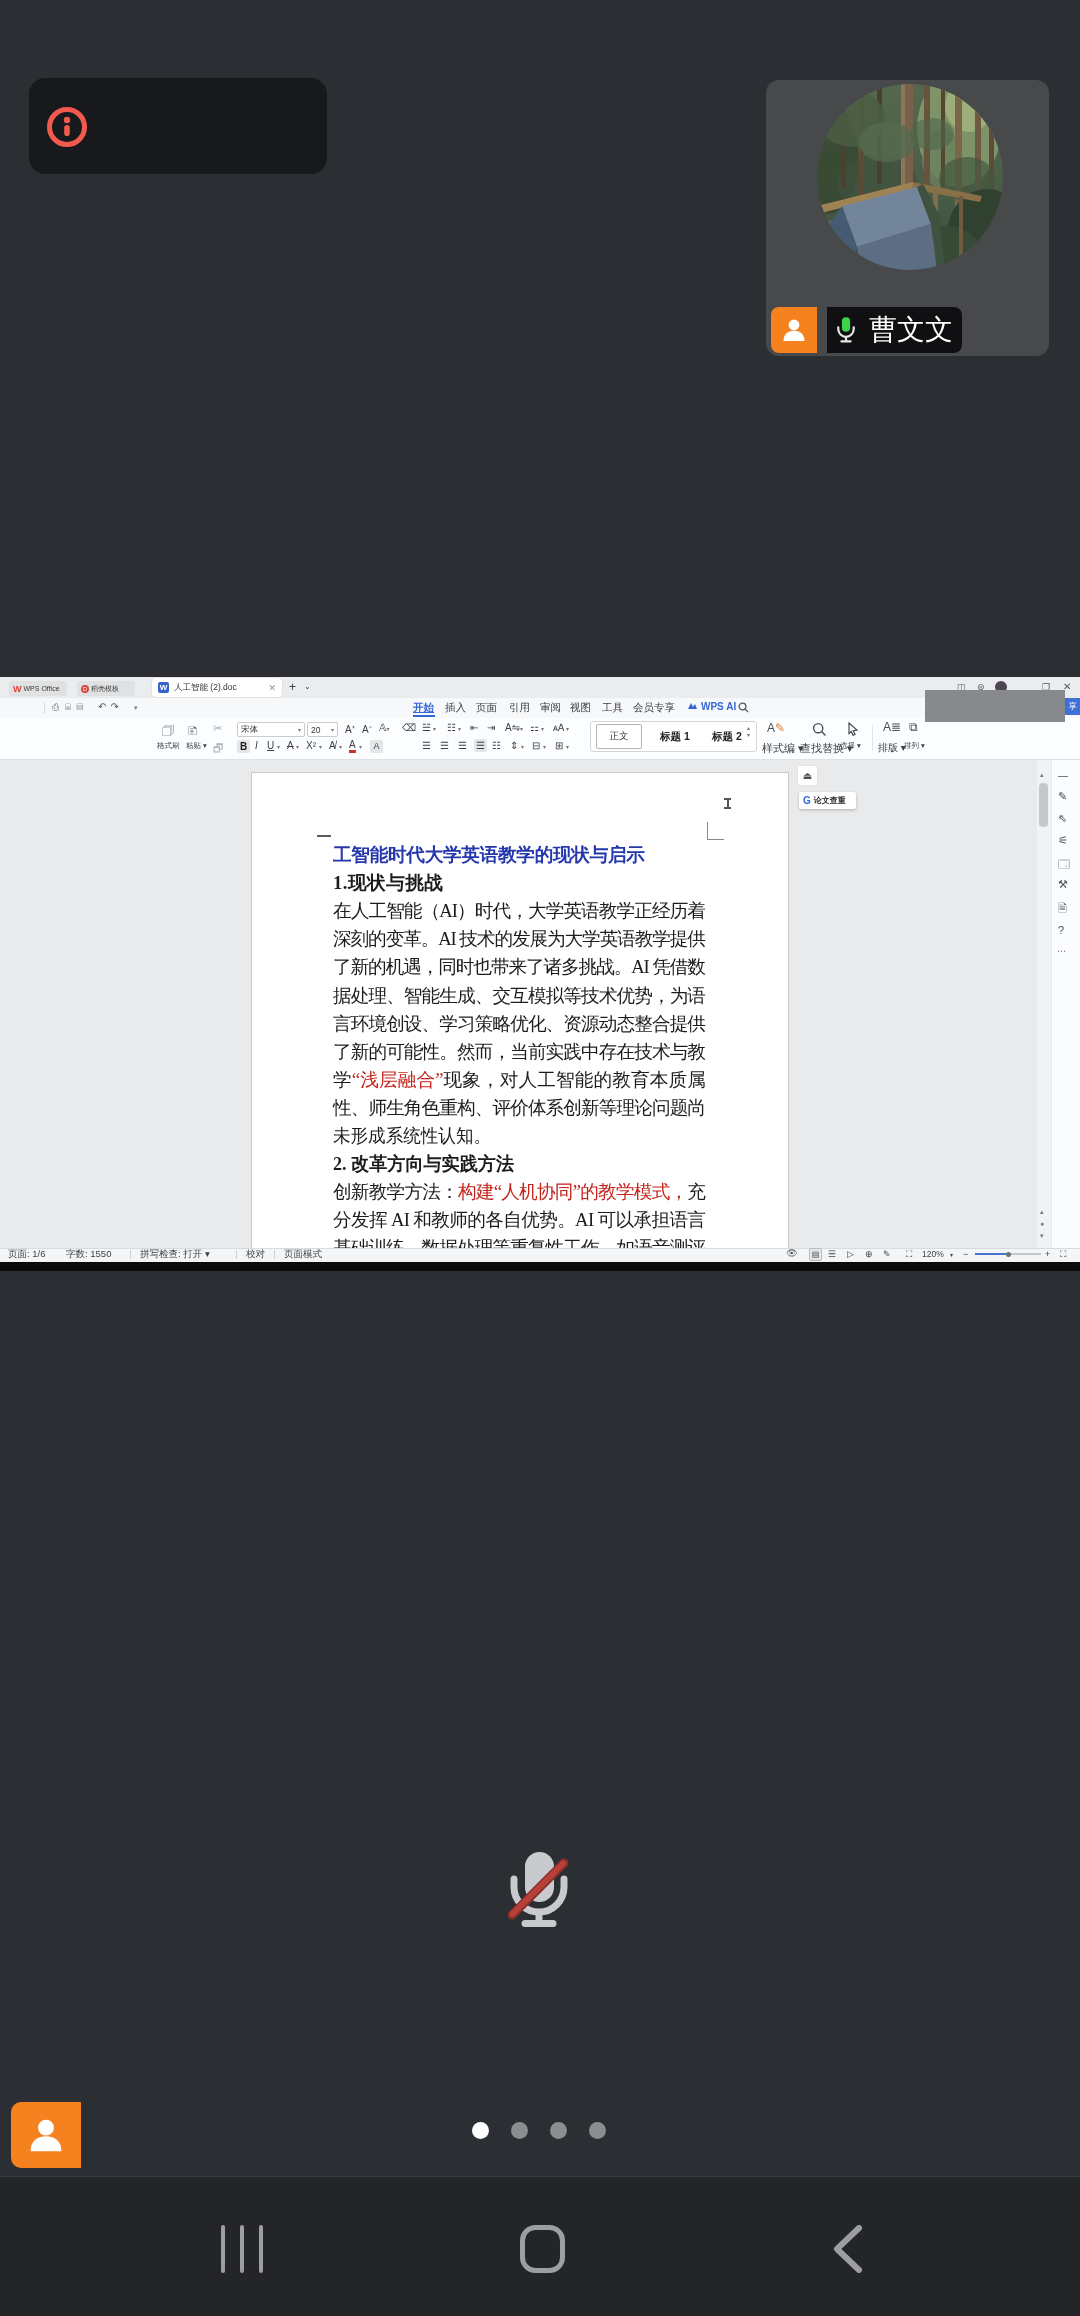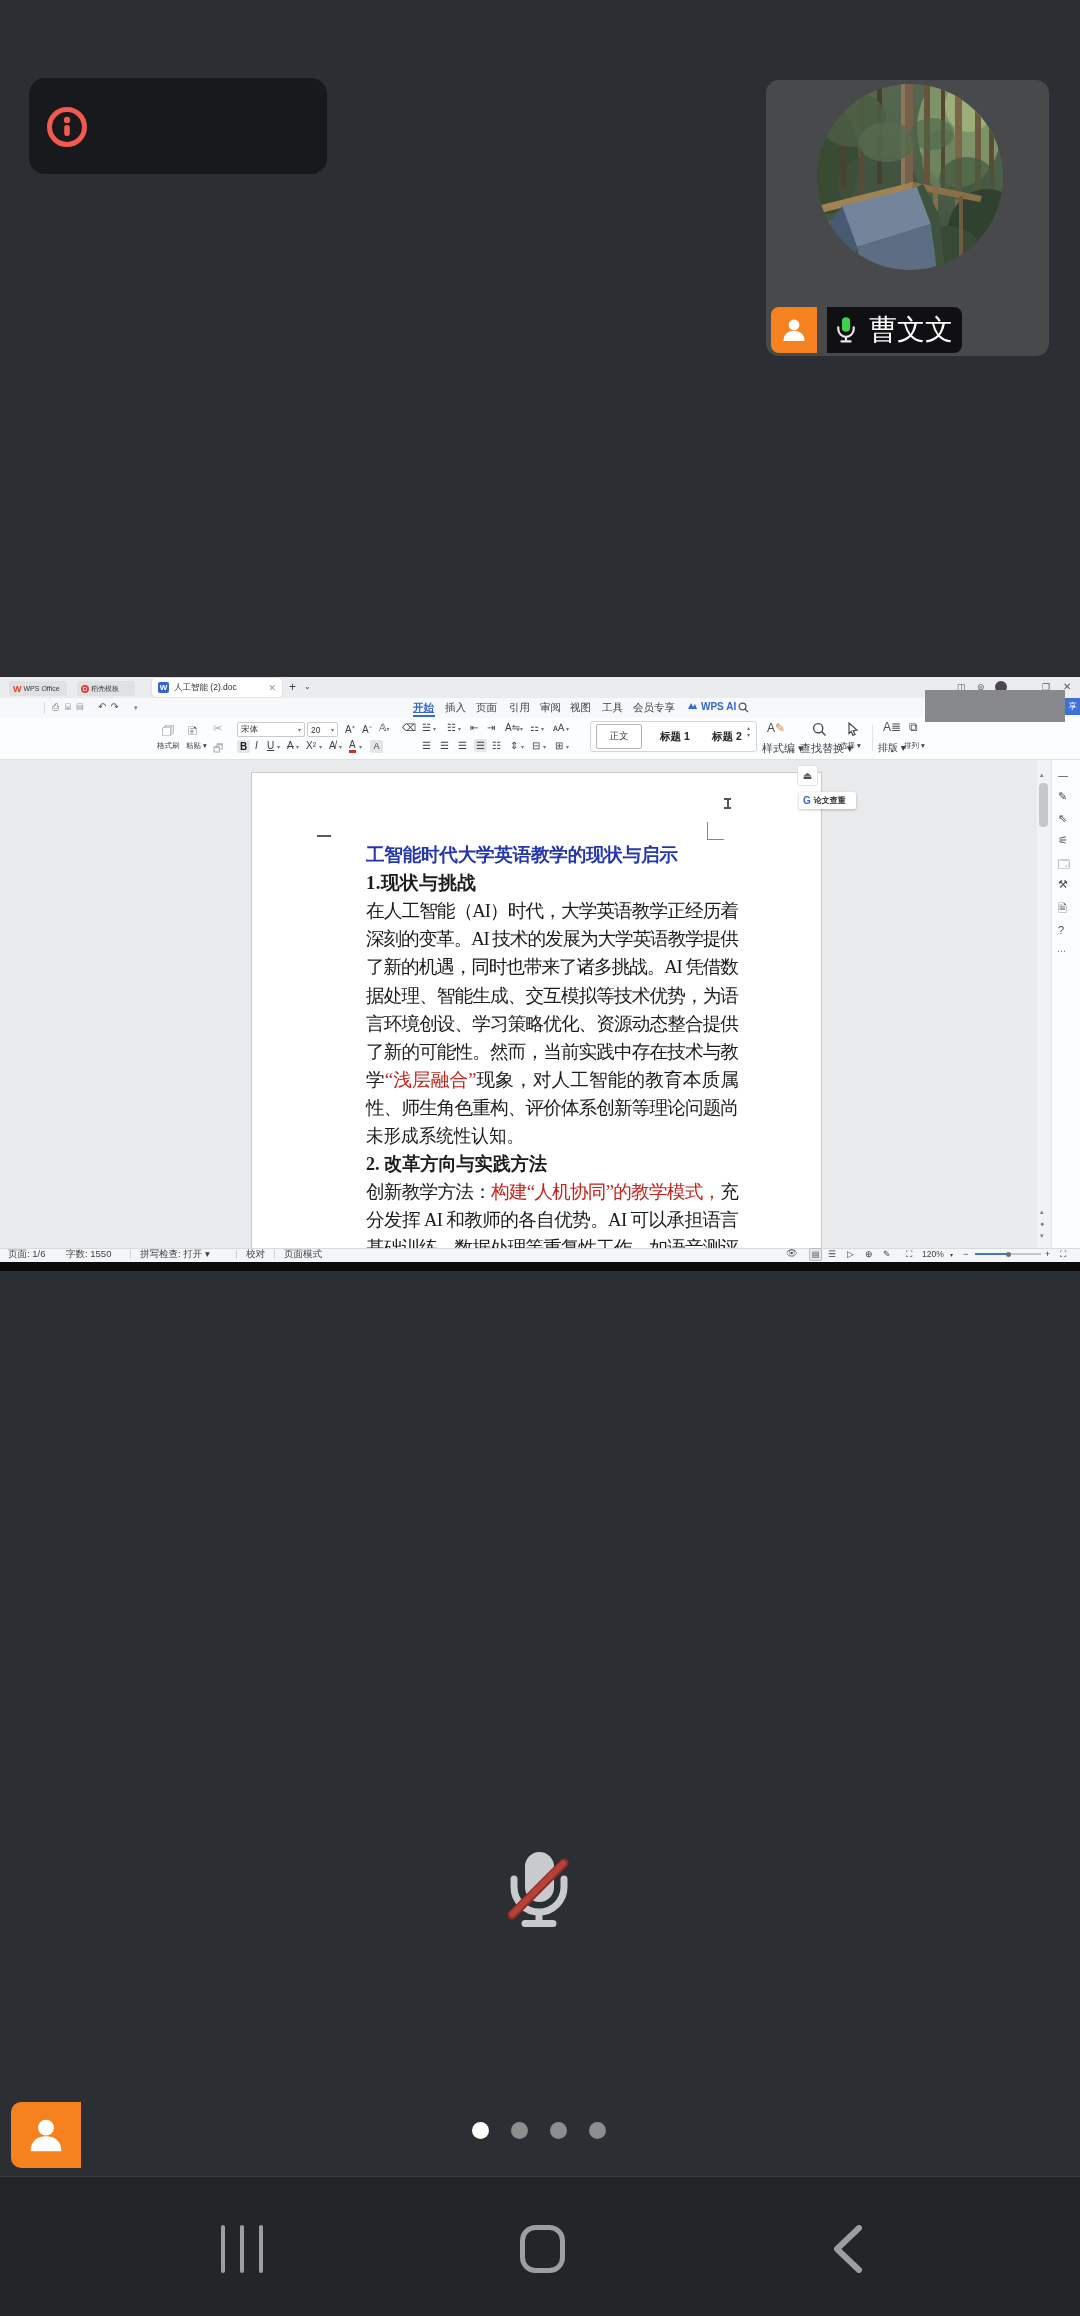--- a/index.html
+++ b/index.html
@@ -228,21 +228,21 @@
   <div class="abs" style="left:878px;top:69px;color:#3c3f43;font-size:10px;">排版 ▾</div>
   <div class="abs" style="left:909px;top:48px;color:#4a4d51;font-size:12px;">⧉</div>
   <div class="abs" style="left:904px;top:69px;color:#3c3f43;font-size:7.5px;">排列 ▾</div>
 
   <div class="abs" style="left:1056px;top:26px;width:24px;height:17px;background:#3f6fd8;border-radius:2px 0 0 2px;color:#fff;font-size:8.5px;text-align:right;line-height:17px;padding-right:3px;box-sizing:border-box;">享</div>
 
   <div class="abs" style="left:925px;top:18px;width:140px;height:32px;background:#87898c;"></div>
 
   <div class="abs" style="left:0;top:88px;width:1051px;height:488px;background:#e9eaeb;"></div>
 
-  <div class="abs" style="left:252px;top:101px;width:536px;height:475px;background:#ffffff;outline:1px solid #c9cacc;overflow:hidden;padding-left:33px;">
+  <div class="abs" style="left:252px;top:101px;width:536px;height:475px;background:#ffffff;outline:1px solid #c9cacc;overflow:hidden;">
     <svg width="536" height="475" style="font-family:'Liberation Serif',serif;">
       <g font-size="18.65" fill="#1c1c1c">
         <text x="81" y="88" fill="#2537ad" font-weight="bold" textLength="312" lengthAdjust="spacing">工智能时代大学英语教学的现状与启示</text>
         <text x="81" y="116.1" font-weight="bold" textLength="110" lengthAdjust="spacing">1.现状与挑战</text>
         <text x="81" y="144.2" textLength="373" lengthAdjust="spacing">在人工智能（AI）时代，大学英语教学正经历着</text>
         <text x="81" y="172.3" textLength="373" lengthAdjust="spacing">深刻的变革。AI 技术的发展为大学英语教学提供</text>
         <text x="81" y="200.4" textLength="373" lengthAdjust="spacing">了新的机遇，同时也带来了诸多挑战。AI 凭借数</text>
         <text x="81" y="228.5" textLength="373" lengthAdjust="spacing">据处理、智能生成、交互模拟等技术优势，为语</text>
         <text x="81" y="256.6" textLength="373" lengthAdjust="spacing">言环境创设、学习策略优化、资源动态整合提供</text>
         <text x="81" y="284.7" textLength="373" lengthAdjust="spacing">了新的可能性。然而，当前实践中存在技术与教</text>

